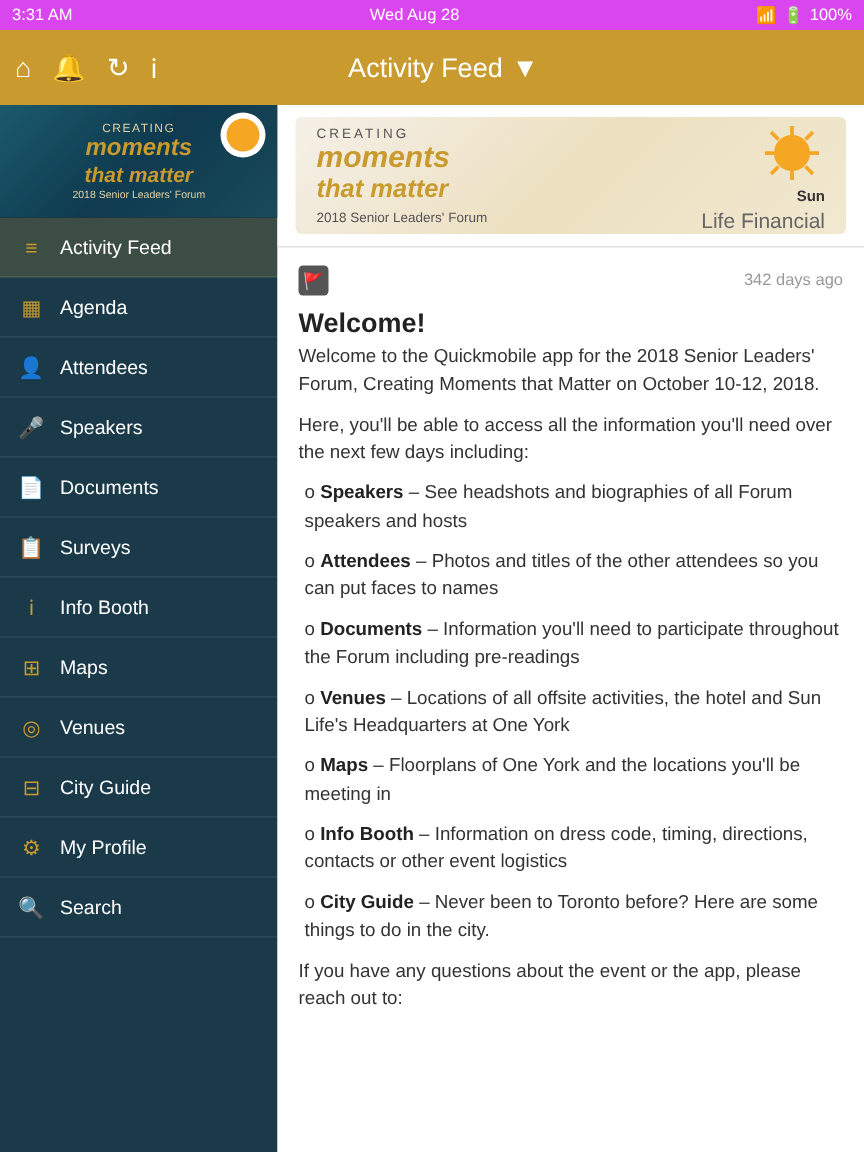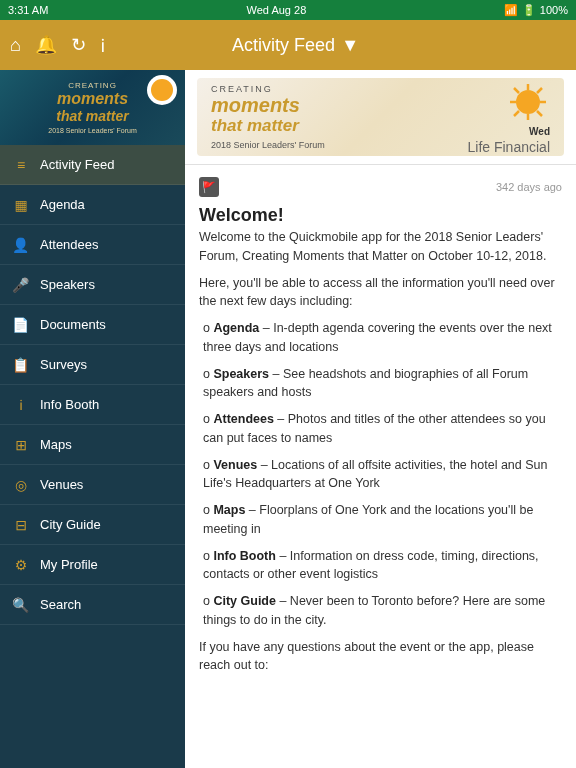--- a/index.html
+++ b/index.html
@@ -8,21 +8,21 @@
       height: 768px;
       font-family: -apple-system, 'Helvetica Neue', Arial, sans-serif;
       overflow: hidden;
       background: #f0f0f0;
     }
 
     
     .status-bar {
       width: 576px;
       height: 20px;
-      background: #15803d;
+      background: #d946ef;
       display: flex;
       align-items: center;
       justify-content: space-between;
       padding: 0 8px;
       color: white;
       font-size: 11px;
     }
     .status-right {
       display: flex;
       align-items: center;
@@ -430,39 +430,39 @@
               <circle cx="22" cy="22" r="12" fill="#f5a623"></circle>
               <line x1="22" y1="4" x2="22" y2="10" stroke="#f5a623" stroke-width="2.5"></line>
               <line x1="22" y1="34" x2="22" y2="40" stroke="#f5a623" stroke-width="2.5"></line>
               <line x1="4" y1="22" x2="10" y2="22" stroke="#f5a623" stroke-width="2.5"></line>
               <line x1="34" y1="22" x2="40" y2="22" stroke="#f5a623" stroke-width="2.5"></line>
               <line x1="8" y1="8" x2="13" y2="13" stroke="#f5a623" stroke-width="2.5"></line>
               <line x1="31" y1="31" x2="36" y2="36" stroke="#f5a623" stroke-width="2.5"></line>
               <line x1="36" y1="8" x2="31" y2="13" stroke="#f5a623" stroke-width="2.5"></line>
               <line x1="8" y1="36" x2="13" y2="31" stroke="#f5a623" stroke-width="2.5"></line>
             </svg>
-            <div class="sunlife-financial">Wed</div>
+            <div class="sunlife-financial">Sun</div>
             <div class="sunlife-text">Life Financial</div>
           </div>
         </div>
       </div>
 
       <div class="feed-content">
         <div class="post-meta">
           <div class="post-flag">🚩</div>
           <span class="post-time">342 days ago</span>
         </div>
         <div class="post-title">Welcome!</div>
         <div class="post-body">
           <p>Welcome to the Quickmobile app for the 2018 Senior Leaders' Forum, Creating Moments that Matter on October 10-12, 2018.</p>
           <p>Here, you'll be able to access all the information you'll need over the next few days including:</p>
           <div id="features-container">
-              <div class="feature-item">o <span class="feature-label">Agenda</span> – In-depth agenda covering the events over the next three days and locations</div>
               <div class="feature-item">o <span class="feature-label">Speakers</span> – See headshots and biographies of all Forum speakers and hosts</div>
               <div class="feature-item">o <span class="feature-label">Attendees</span> – Photos and titles of the other attendees so you can put faces to names</div>
+              <div class="feature-item">o <span class="feature-label">Documents</span> – Information you'll need to participate throughout the Forum including pre-readings</div>
               <div class="feature-item">o <span class="feature-label">Venues</span> – Locations of all offsite activities, the hotel and Sun Life's Headquarters at One York</div>
               <div class="feature-item">o <span class="feature-label">Maps</span> – Floorplans of One York and the locations you'll be meeting in</div>
               <div class="feature-item">o <span class="feature-label">Info Booth</span> – Information on dress code, timing, directions, contacts or other event logistics</div>
               <div class="feature-item">o <span class="feature-label">City Guide</span> – Never been to Toronto before? Here are some things to do in the city.</div>
             </div>
           <p>If you have any questions about the event or the app, please reach out to:</p>
         </div>
       </div>
 
     </div>

